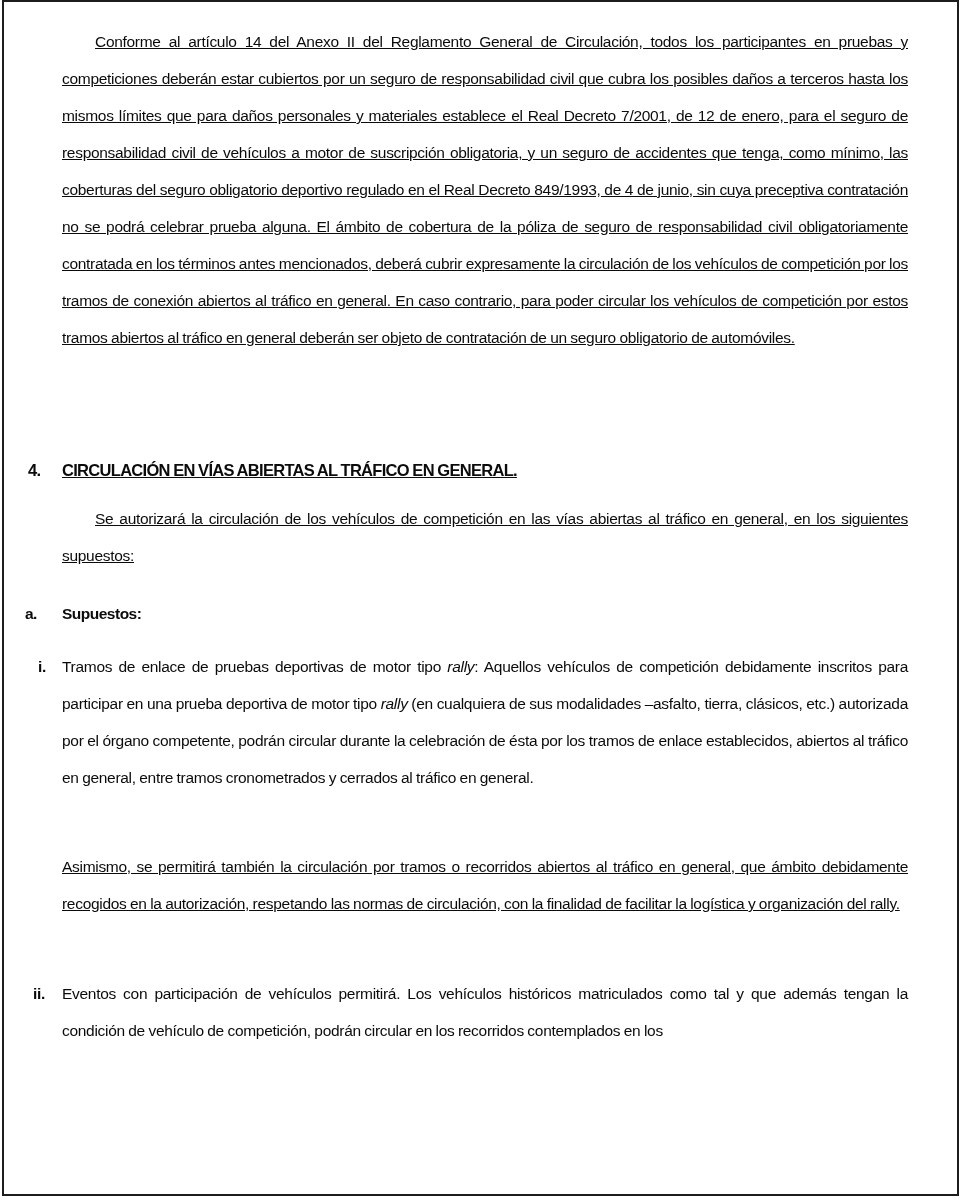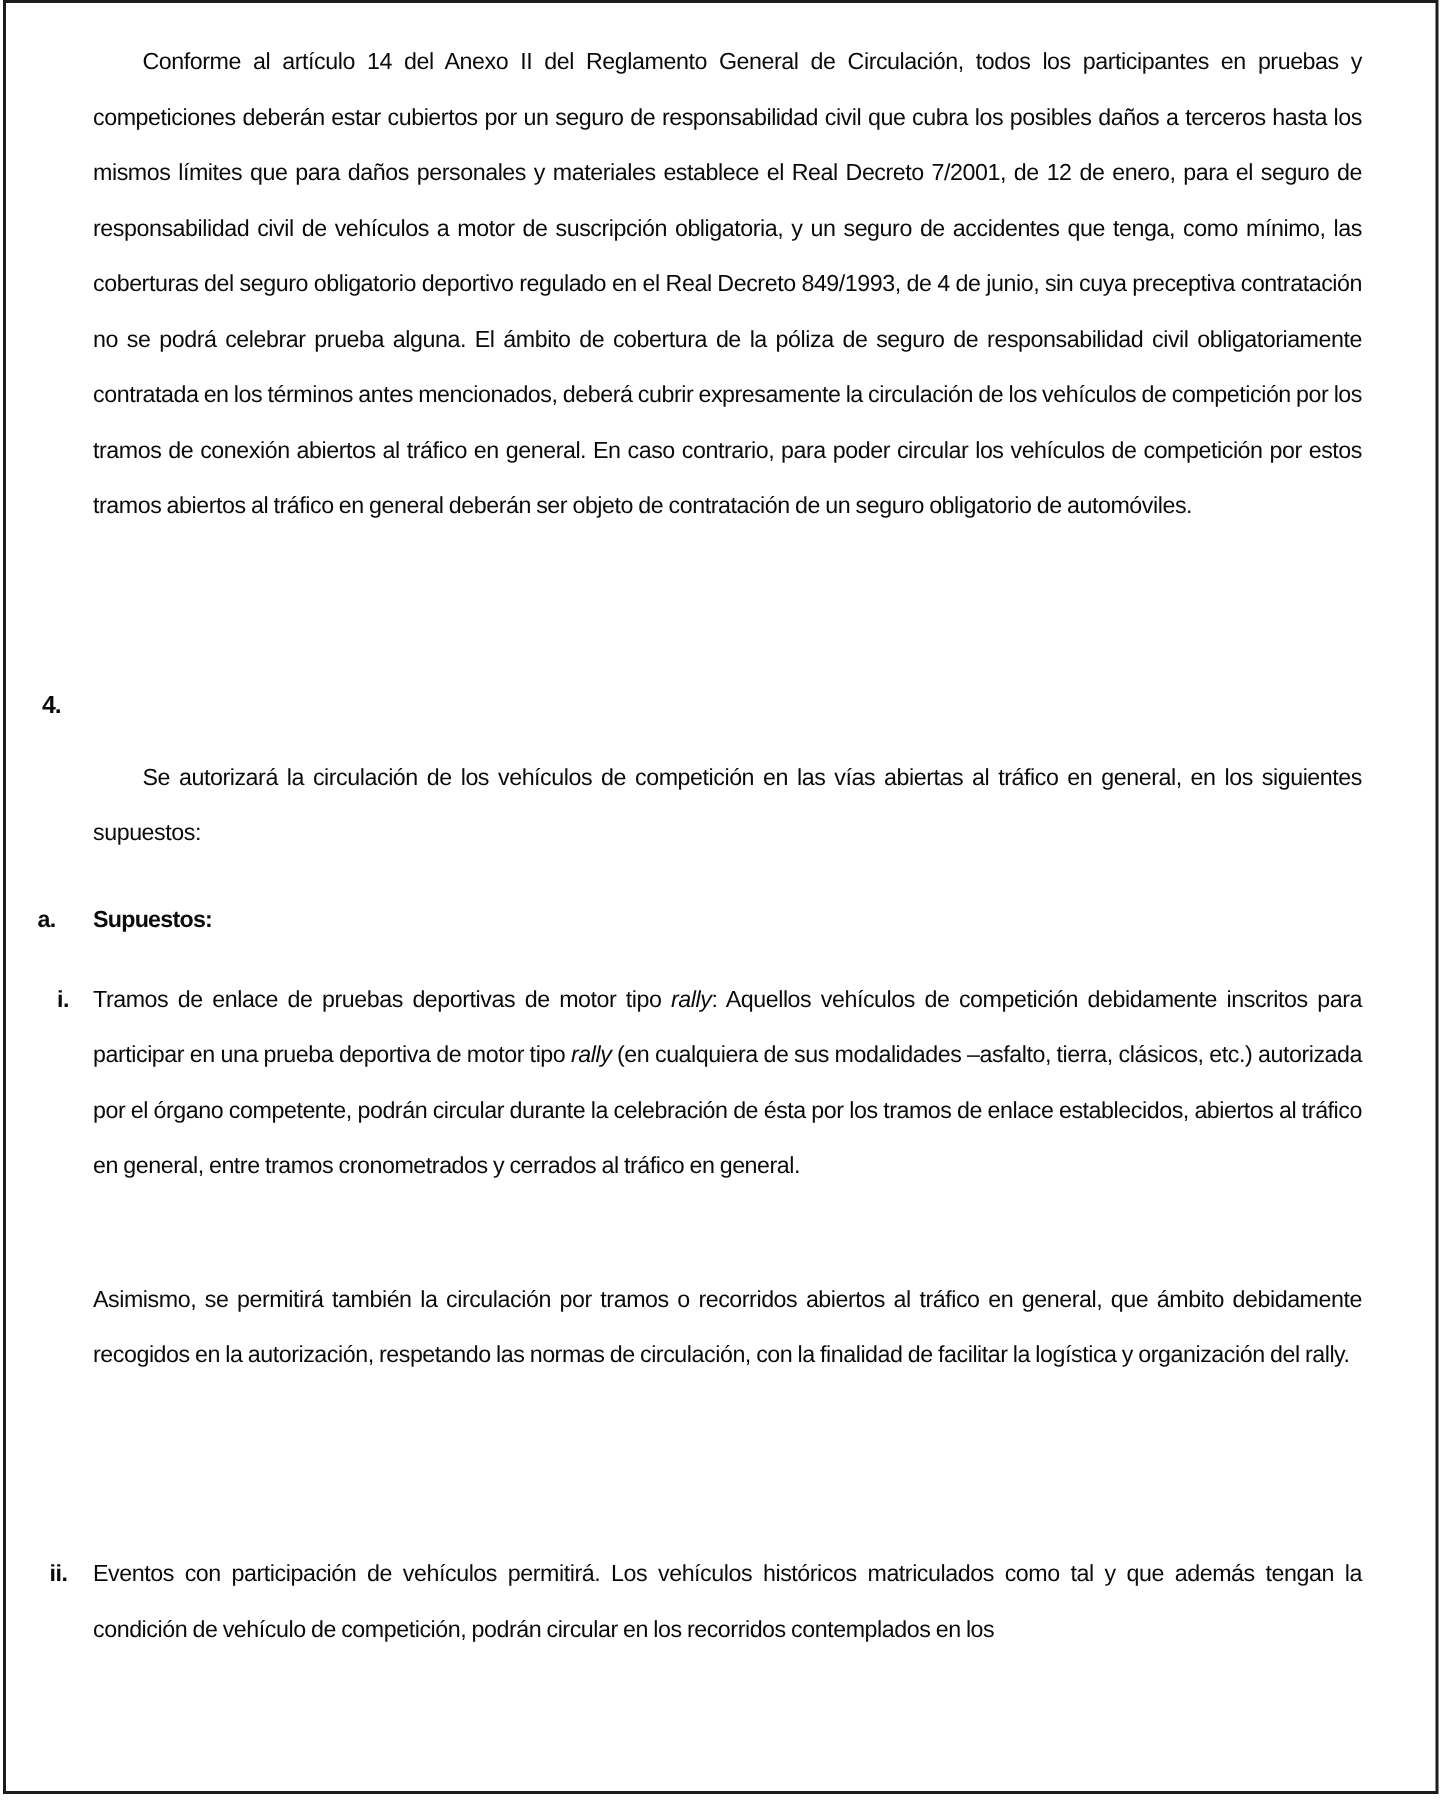--- a/index.html
+++ b/index.html
@@ -36,20 +36,21 @@
     font-size: 15.5px;
     line-height: 37px;
     letter-spacing: -0.3px;
     word-spacing: -0.5px;
   }
   .block {
     position: absolute;
     left: 0;
     width: 846px;
     margin: 0;
+    text-decoration: underline;
   }
   .just { text-align: justify; }
   .indent { text-indent: 33px; }
   .item { position: absolute; left: 0; width: 846px; margin: 0; }
   .marker {
     position: absolute;
     top: 0;
     font-weight: bold;
   }
   .m4  { left: -34px; }
@@ -62,32 +63,32 @@
     letter-spacing: -0.7px;
   }
   b { font-weight: normal; }
   .it { font-style: italic; }
   #para1     { top: 23px; }
   #heading4  { top: 452px; }
   #intro     { top: 500px; }
   #item-a    { top: 595px; font-weight: bold; letter-spacing: -0.5px; }
   #item-i    { top: 648px; }
   #item-i-p2 { top: 848px; }
-  #item-ii   { top: 1031px; }
+  #item-ii   { top: 975px; }
 </style>
 </head>
 <body>
 
 <div class="page">
   <div class="frame"></div>
   <div class="content">
 
     <p id="para1" class="block just indent">Conforme al artículo 14 del Anexo II del Reglamento General de Circulación, todos los participantes en pruebas y competiciones deberán estar cubiertos por un seguro de responsabilidad civil que cubra los posibles daños a terceros hasta los mismos límites que para daños personales y materiales establece el Real Decreto 7/2001, de 12 de enero, para el seguro de responsabilidad civil de vehículos a motor de suscripción obligatoria, y un seguro de accidentes que tenga, como mínimo, las coberturas del seguro obligatorio deportivo regulado en el Real Decreto 849/1993, de 4 de junio, sin cuya preceptiva contratación no se podrá celebrar prueba alguna. El ámbito de cobertura de la póliza de seguro de responsabilidad civil obligatoriamente contratada en los términos antes mencionados, deberá cubrir expresamente la circulación de los vehículos de competición por los tramos de conexión abiertos al tráfico en general. En caso contrario, para poder circular los vehículos de competición por estos tramos abiertos al tráfico en general deberán ser objeto de contratación de un seguro obligatorio de automóviles.</p>
 
-    <div id="heading4" class="block heading"><span class="marker m4">4.</span></div>
+    <div id="heading4" class="block heading"><span class="marker m4">4.</span><span>CIRCULACIÓN EN VÍAS ABIERTAS AL TRÁFICO EN GENERAL.</span></div>
 
     <p id="intro" class="block just indent">Se autorizará la circulación de los vehículos de competición en las vías abiertas al tráfico en general, en los siguientes supuestos:</p>
 
     <div id="item-a" class="item"><span class="marker ma">a.</span><span>Supuestos:</span></div>
 
     <div id="item-i" class="item just"><span class="marker mi">i.</span><b>Tramos de enlace de pruebas deportivas de motor tipo </b><b class="it">rally</b><b>:</b><span> Aquellos vehículos de competición debidamente inscritos para participar en una prueba deportiva de motor tipo </span><span class="it">rally</span><span> (en cualquiera de sus modalidades –asfalto, tierra, clásicos, etc.) autorizada por el órgano competente, podrán circular durante la celebración de ésta por los tramos de enlace establecidos, abiertos al tráfico en general, entre tramos cronometrados y cerrados al tráfico en general.</span></div>
 
     <p id="item-i-p2" class="block just">Asimismo, se permitirá también la circulación por tramos o recorridos abiertos al tráfico en general, que ámbito debidamente recogidos en la autorización, respetando las normas de circulación, con la finalidad de facilitar la logística y organización del rally.</p>
 
     <div id="item-ii" class="item just"><span class="marker mii">ii.</span><b>Eventos con participación de vehículos permitirá.</b><span> Los vehículos históricos matriculados como tal y que además tengan la condición de vehículo de competición, podrán circular en los recorridos contemplados en los</span></div>

